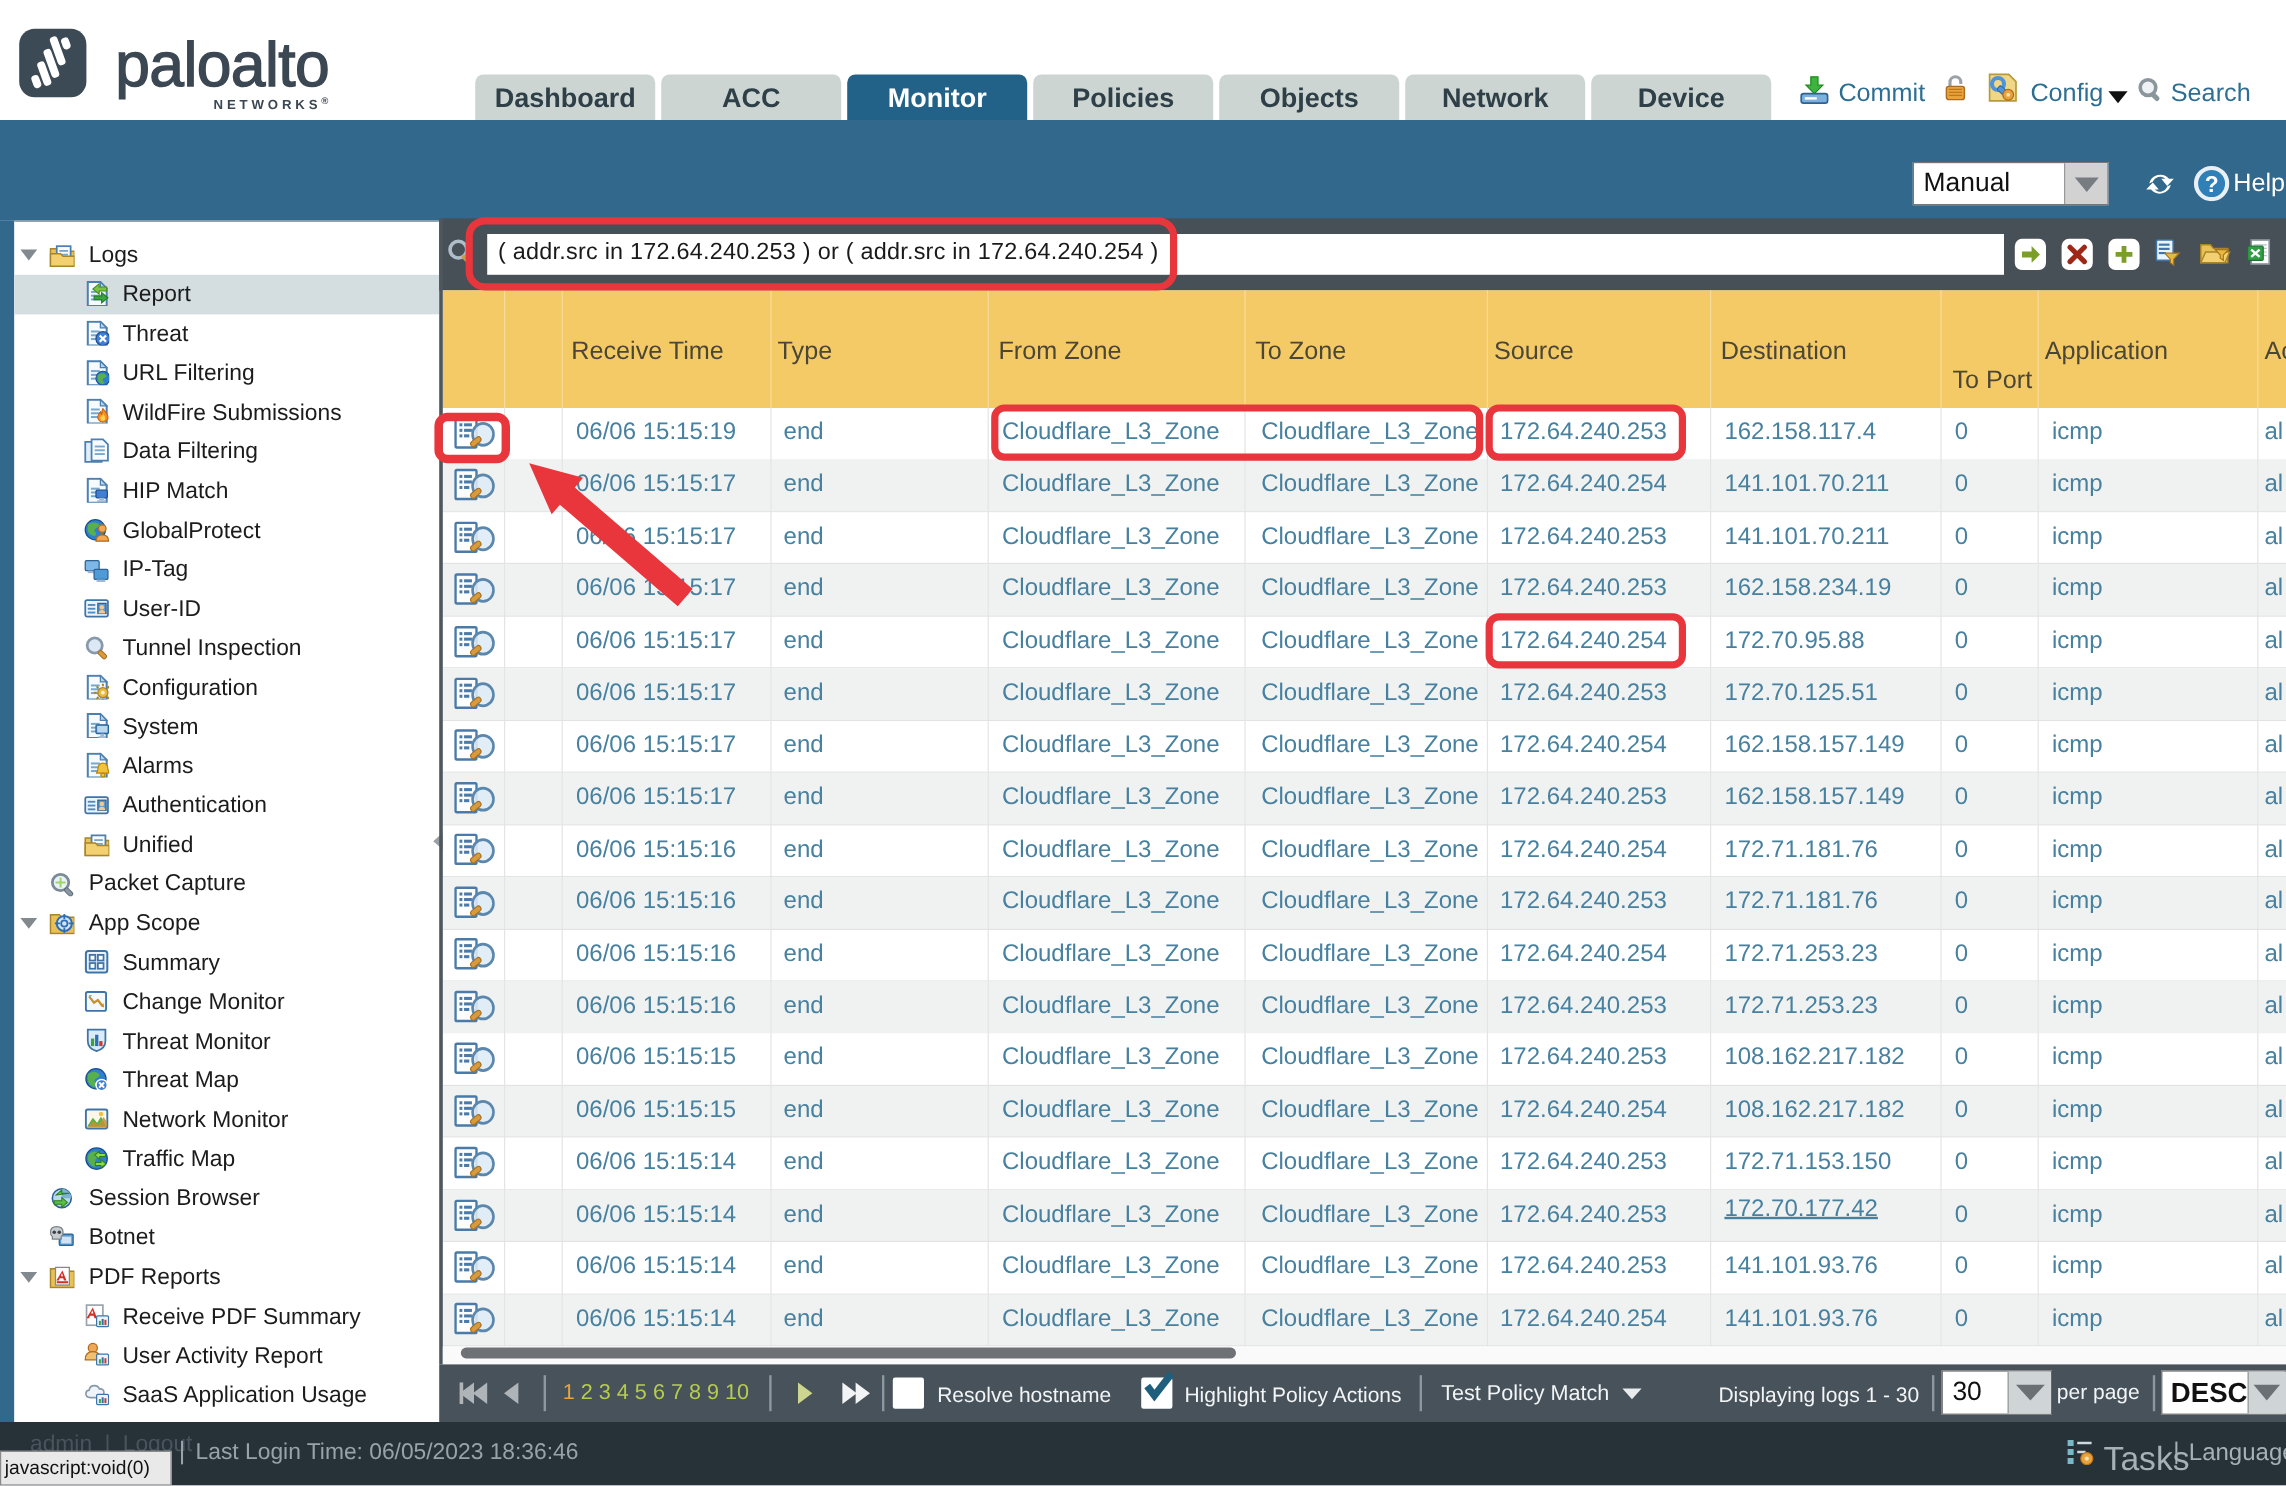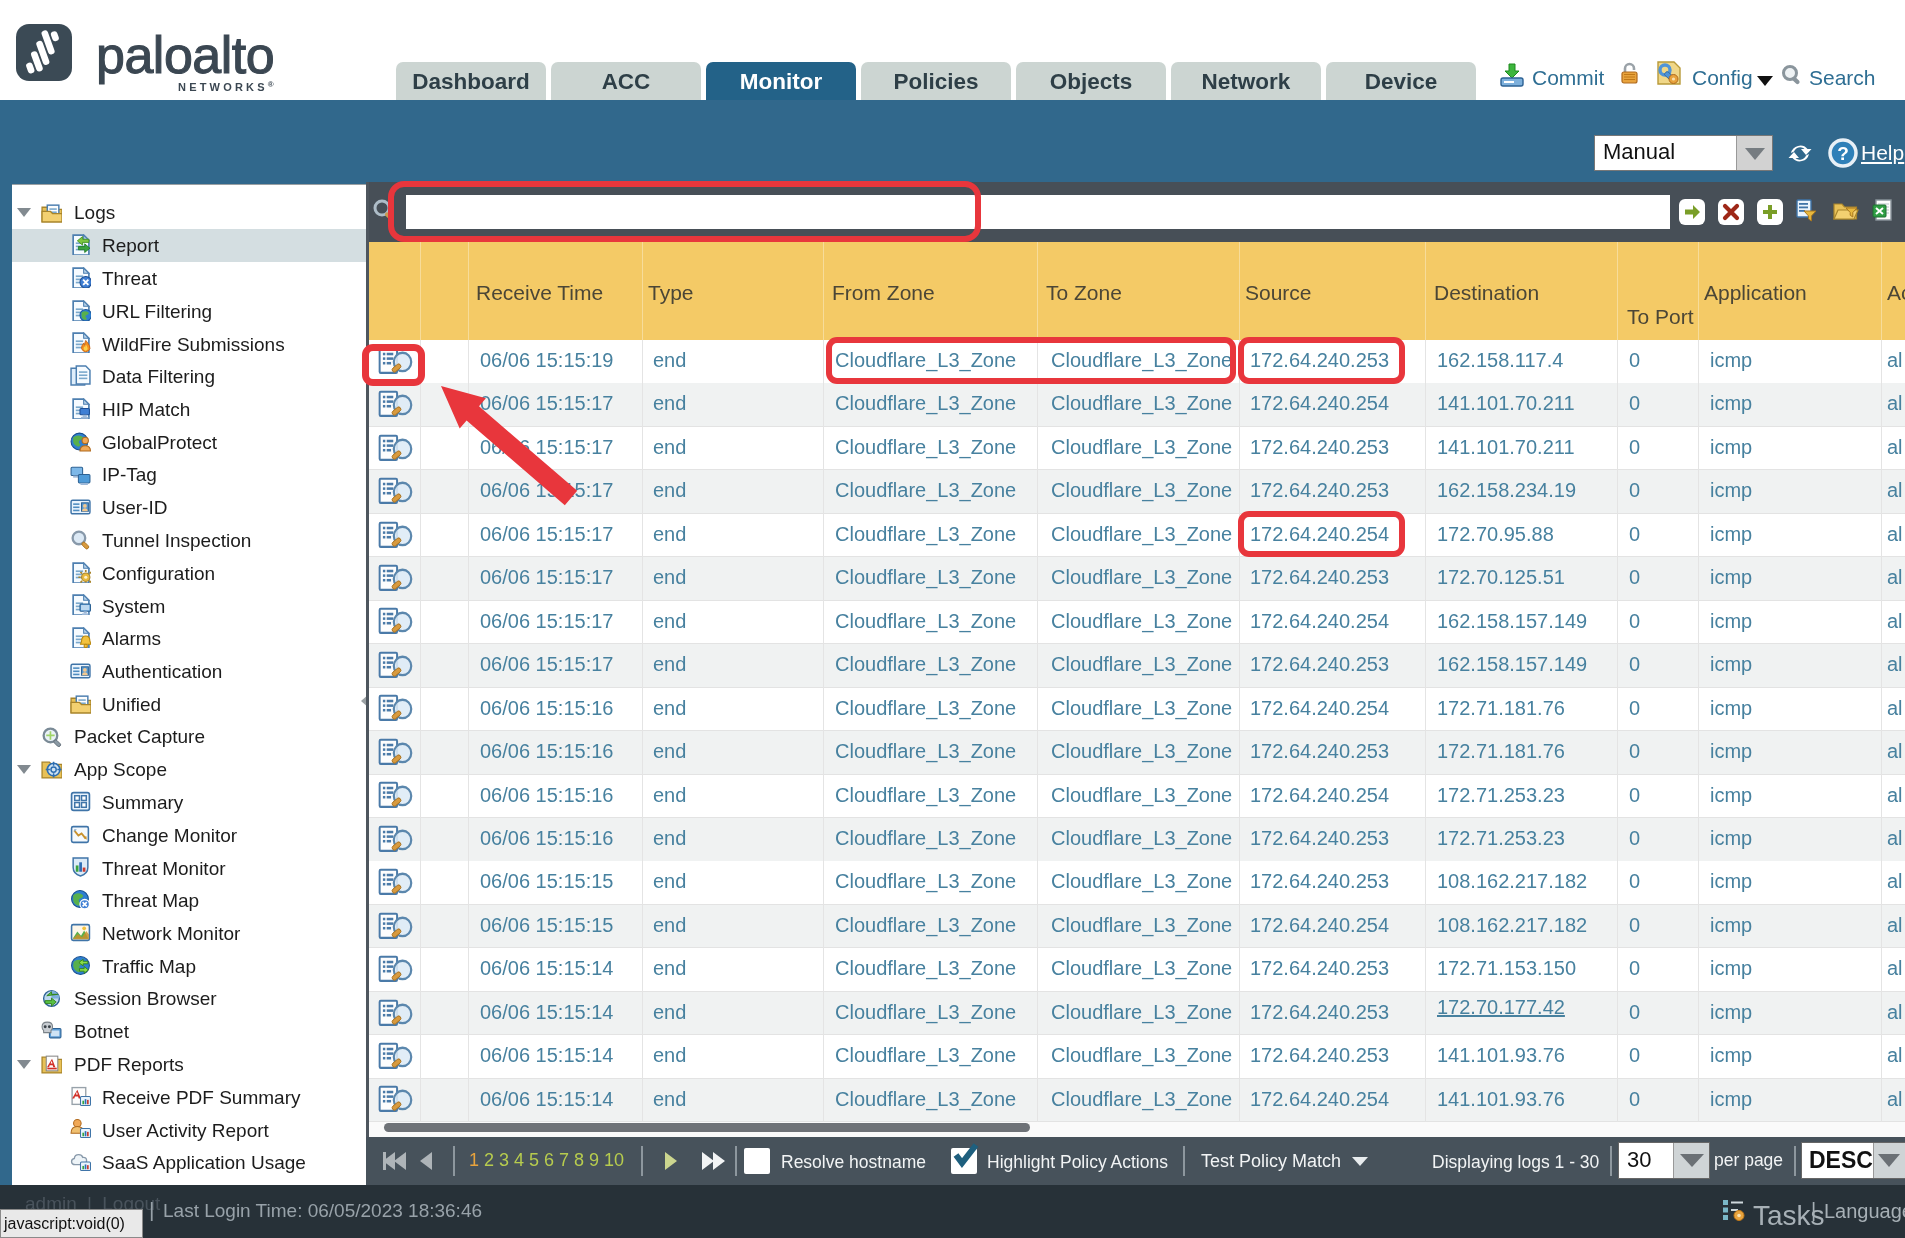--- a/index.html
+++ b/index.html
@@ -57,35 +57,35 @@
       </svg></div>
 <div class="abs tl" style="left:1692px;top:66px;">Config</div>
 <div class="abs" style="left:1757px;top:76px;width:0;height:0;border-left:8px solid transparent;border-right:8px solid transparent;border-top:10px solid #111;"></div>
 <div class="abs" style="left:1781px;top:64px;"><svg width="23" height="23" viewBox="0 0 23 23" style="">
         <circle cx="9" cy="9" r="6.5" fill="#eef2f4" stroke="#8a959c" stroke-width="3"></circle>
         <rect x="13.4" y="12" width="8.5" height="4.2" rx="2" transform="rotate(45 13.4 12)" fill="#8a959c"></rect>
       </svg></div>
 <div class="abs tl" style="left:1809px;top:66px;">Search</div>
 <div class="abs" style="left:0;top:100px;width:1905px;height:84px;background:#31688c;"></div>
 <div class="abs" style="left:0;top:184px;width:12px;height:1003px;background:#31688c;"></div>
-<div class="abs" style="left:1594px;top:135px;width:179px;height:36px;background:#fff;border:1px solid #777;">
+<div class="abs" style="left:1594px;top:135px;width:163px;height:36px;background:#fff;border:1px solid #777;">
       <div style="position:absolute;left:8px;top:3px;font-size:22px;color:#111;">Manual</div>
       <div style="position:absolute;right:0;top:0;width:36px;height:34px;background:#d2d2d2;border-left:1px solid #999;">
         <div style="position:absolute;left:8px;top:12px;width:0;height:0;border-left:10px solid transparent;border-right:10px solid transparent;border-top:12px solid #767c81;"></div>
       </div>
     </div>
 <div class="abs" style="left:1787px;top:142px;"><svg width="26" height="24" viewBox="0 0 26 24" style="">
         <path d="M4,11 a9.5,9.5 0 0 1 16.5,-4 l4,0 -5.5,6 -5,-6 3.5,0 a6.5,6.5 0 0 0 -10.5,2.5 z" fill="#fff"></path>
         <path d="M22,12 a9.5,9.5 0 0 1 -16.5,4 l-4,0 5.5,-6 5,6 -3.5,0 a6.5,6.5 0 0 0 10.5,-2.5 z" fill="#fff"></path>
       </svg></div>
 <div class="abs" style="left:1828px;top:138px;"><svg width="30" height="30" viewBox="0 0 30 30" style="">
         <circle cx="15" cy="15" r="13" fill="#2f80b8" stroke="#e8f0f6" stroke-width="3.5"></circle>
         <text x="15" y="22" font-size="19" font-weight="bold" fill="#fff" text-anchor="middle" font-family="Liberation Sans">?</text>
       </svg></div>
-<div class="abs" style="left:1861px;top:141px;color:#fff;font-size:21px;text-decoration:underline;">Help</div>
+<div class="abs" style="left:1861px;top:141px;color:#fff;font-size:21px;">Help</div>
 <div class="abs" style="left:12px;top:184px;width:354px;height:1003px;background:#fff;border-top:1px solid #9aa0a3;"></div>
 <div class="abs" style="left:12px;top:229px;width:354px;height:33px;background:#d4dee1;"></div>
 <div class="abs" style="left:17px;top:208px;width:0;height:0;border-left:7px solid transparent;border-right:7px solid transparent;border-top:9px solid #828a90;"></div>
 <div class="abs" style="left:41px;top:202px;"><svg width="21" height="21" viewBox="0 0 21 21" style="">
         <g transform="scale(1.05)">
           <path d="M1,5 h7 l2,2 h10 v12 h-19 z" fill="#e8c157" stroke="#a8842a" stroke-width="1.2"></path>
           <rect x="6" y="3" width="11" height="13" fill="#fdfdfd" stroke="#4d7fb0" stroke-width="1.4"></rect>
           <rect x="8" y="6" width="7" height="1.5" fill="#7aa8cc"></rect>
           <rect x="8" y="9" width="7" height="1.5" fill="#7aa8cc"></rect>
           <path d="M1,9 h8 l2,2 h9 v8 h-19 z" fill="#f3d070" stroke="#a8842a" stroke-width="1.2"></path>
@@ -397,20 +397,21 @@
         </g>
       </svg></div>
 <div class="titem" style="left:102px;top:1146px;">SaaS Application Usage</div>
 <div class="abs" style="left:361px;top:694px;width:0;height:0;border-top:7px solid transparent;border-bottom:7px solid transparent;border-right:8px solid #9aa0a3;"></div>
 <div class="abs" style="left:366px;top:182px;width:1539px;height:60px;background:#474f57;"></div>
 <div class="abs" style="left:372px;top:198px;"><svg width="25" height="25" viewBox="0 0 25 25" style="">
         <circle cx="10" cy="10" r="7" fill="none" stroke="#aebdc8" stroke-width="3"></circle>
         <rect x="15" y="13.6" width="8" height="4" rx="1.8" transform="rotate(45 15 13.6)" fill="#c89a50"></rect>
       </svg></div>
 <div class="abs" style="left:406px;top:195px;width:1264px;height:34px;background:#fff;"></div>
+<div class="abs" style="left:415px;top:199px;font-size:19.5px;letter-spacing:0.2px;color:#1a1a1a;white-space:nowrap;">( addr.src in 172.64.240.253 ) or ( addr.src in 172.64.240.254 )</div>
 <div class="abs" style="left:1679px;top:199px;width:26px;height:26px;background:#fff;border-radius:6px;"></div>
 <div class="abs" style="left:1682px;top:202px;"><svg width="20" height="20" viewBox="0 0 20 20" style="">
         <path d="M3,7.5 h8 v-4.5 l7,7 -7,7 v-4.5 h-8 z" fill="#7a9e28"></path>
       </svg></div>
 <div class="abs" style="left:1718px;top:199px;width:26px;height:26px;background:#fff;border-radius:6px;"></div>
 <div class="abs" style="left:1721px;top:202px;"><svg width="20" height="20" viewBox="0 0 20 20" style="">
         <path d="M4,4 l12,12 M16,4 l-12,12" stroke="#9e2717" stroke-width="4.2" stroke-linecap="round"></path>
       </svg></div>
 <div class="abs" style="left:1757px;top:199px;width:26px;height:26px;background:#fff;border-radius:6px;"></div>
 <div class="abs" style="left:1760px;top:202px;"><svg width="20" height="20" viewBox="0 0 20 20" style="">

